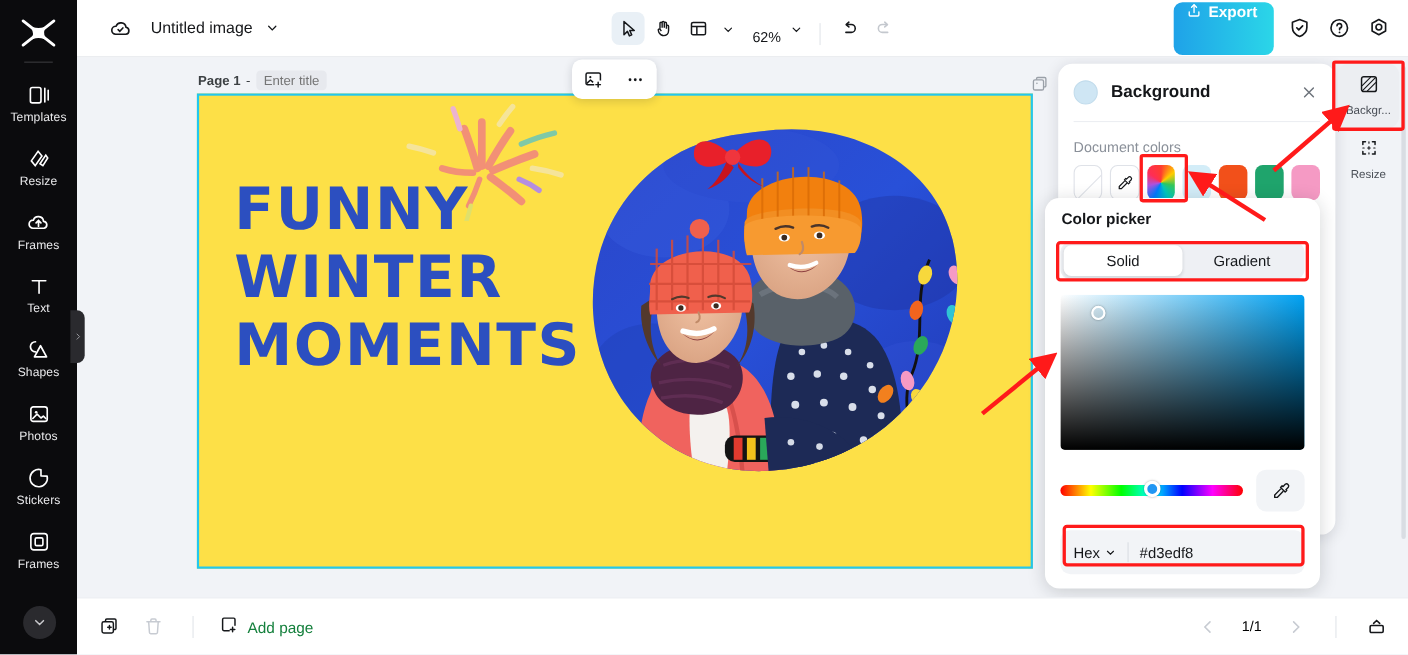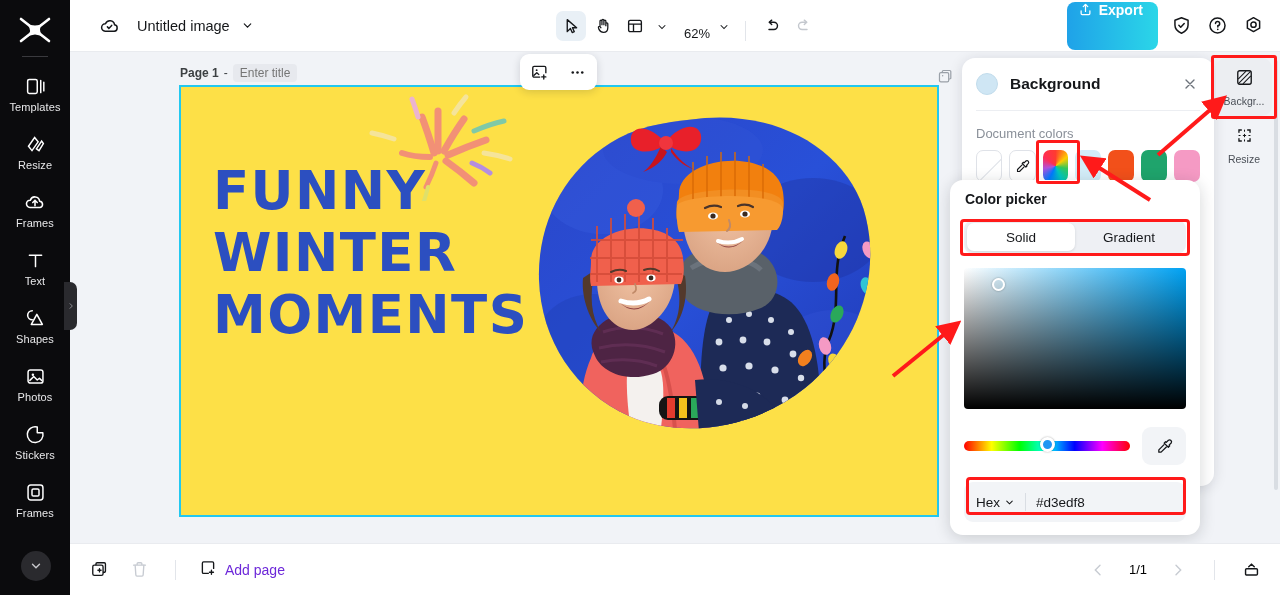--- a/index.html
+++ b/index.html
@@ -93,21 +93,21 @@
   .headline div { white-space: nowrap; }
   .photo { position:absolute; left: 352px; top: 23px; width: 345px; height: 330px; }
 
   
   .bottombar {
     position:absolute; left:70px; top:543px; width:1210px; height:52px; background:#fff;
     border-top: 1px solid #e9ebef; display:flex; align-items:center; z-index: 30;
   }
   .bb-left { display:flex; align-items:center; margin-left: 16px; gap: 14px; }
   .bb-btn { width:26px;height:26px;display:flex;align-items:center;justify-content:center;cursor:pointer;}
-  .addpage { display:flex; align-items:center; gap:8px; font-size:14px; color:#6d28d9; cursor:pointer;}
+  .addpage { display:flex; align-items:center; gap:8px; font-size:14px; color:#15803d; cursor:pointer;}
   .bb-right { position:absolute; right: 16px; display:flex; align-items:center; gap: 14px; }
   .pagecount { font-size: 13px; color:#000000; min-width: 26px; text-align:center;}
 
   
   .rpanel {
     position:absolute; left: 962px; top: 58px; width: 252px; height: 428px;
     background:#fff; border-radius: 13px; box-shadow: 0 2px 14px rgba(20,25,35,.13); z-index: 20;
   }
   .rp-head { height: 52px; display:flex; align-items:center; padding: 0 14px; }
   .rp-dot { width: 22px; height:22px; border-radius:50%; background:#cfe6f4; border:1px solid #c2dcec; }

